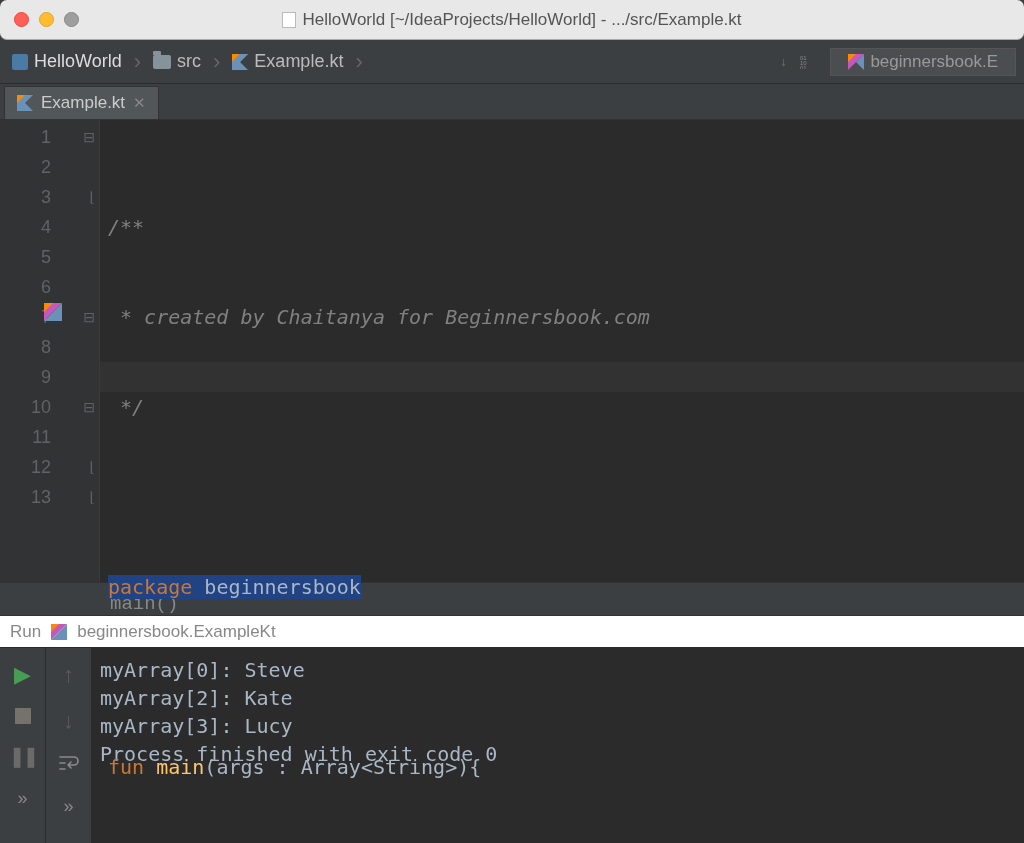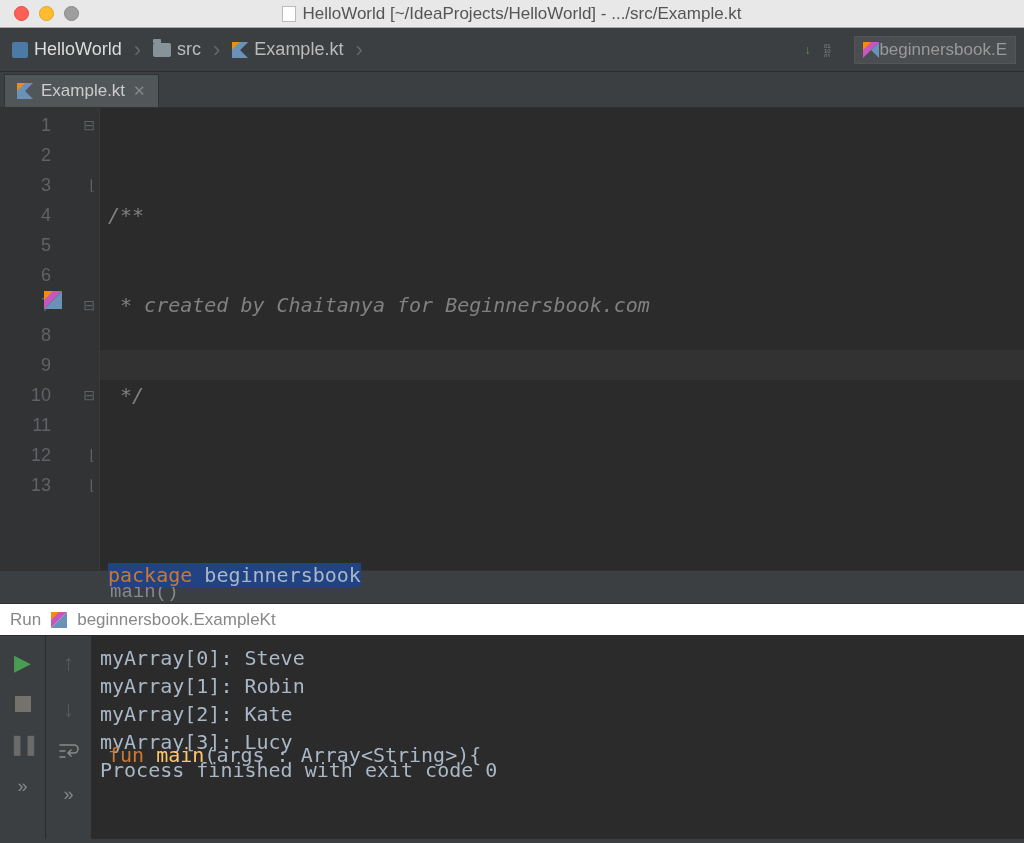--- a/index.html
+++ b/index.html
@@ -6,26 +6,27 @@
   body {
     width: 1024px;
     height: 843px;
     font-family: "Lucida Grande", "Segoe UI", sans-serif;
     background: #3c3f41;
     color: #a9b7c6;
     overflow: hidden;
     font-size: 16px;
   }
   .titlebar {
-    height: 28px;
+    height: 40px;
     background: #e8e8e8;
     display: flex;
     align-items: center;
     position: relative;
     border-bottom: 1px solid #aaa;
+    border-radius: 7px;
   }
   .traffic-lights {
     display: flex;
     gap: 10px;
     padding-left: 14px;
   }
   .tl {
     width: 15px; height: 15px; border-radius: 50%;
   }
   .tl.red { background: #fe5f57; border:1px solid #e64c43;}
@@ -101,24 +102,24 @@
   .nav-spacer { flex:1; }
   .nav-right {
     display:flex;
     align-items:center;
     gap:14px;
   }
   .sort-icon { color:#6e8759; font-size:12px; display:flex; flex-direction:column; line-height:8px;}
   .run-target {
     background:#4b4e50;
     border:1px solid #555;
-    padding:3px 8px;
+    padding:3px 17px;
     display:flex;
     align-items:center;
-    gap:0;
+    gap:6px;
     color:#999;
     font-size:17px;
   }
 
   .editor-tabs {
     height: 36px;
     background: #3c3f41;
     display: flex;
     align-items: flex-end;
     padding-left: 4px;
@@ -421,19 +422,18 @@
     <div class="arrow-btn">↓</div>
     <div class="wrap-btn">
       <svg viewBox="0 0 20 18">
           <path d="M1 3h14a4 4 0 0 1 0 8H9m0 0l3-3m-3 3l3 3M1 9h5M1 15h5" stroke="#8a8a8a" stroke-width="1.6" fill="none" stroke-linecap="round"></path>
         </svg>
     </div>
     <div class="more-btn">»</div>
   </div>
   <div class="console">
     <div>myArray[0]: Steve</div>
-    <div>myArray[1]: Robin</div>
     <div>myArray[2]: Kate</div>
     <div>myArray[3]: Lucy</div>
     <div></div>
     <div>Process finished with exit code 0</div>
   </div>
 </div>
 
 </body></html>

